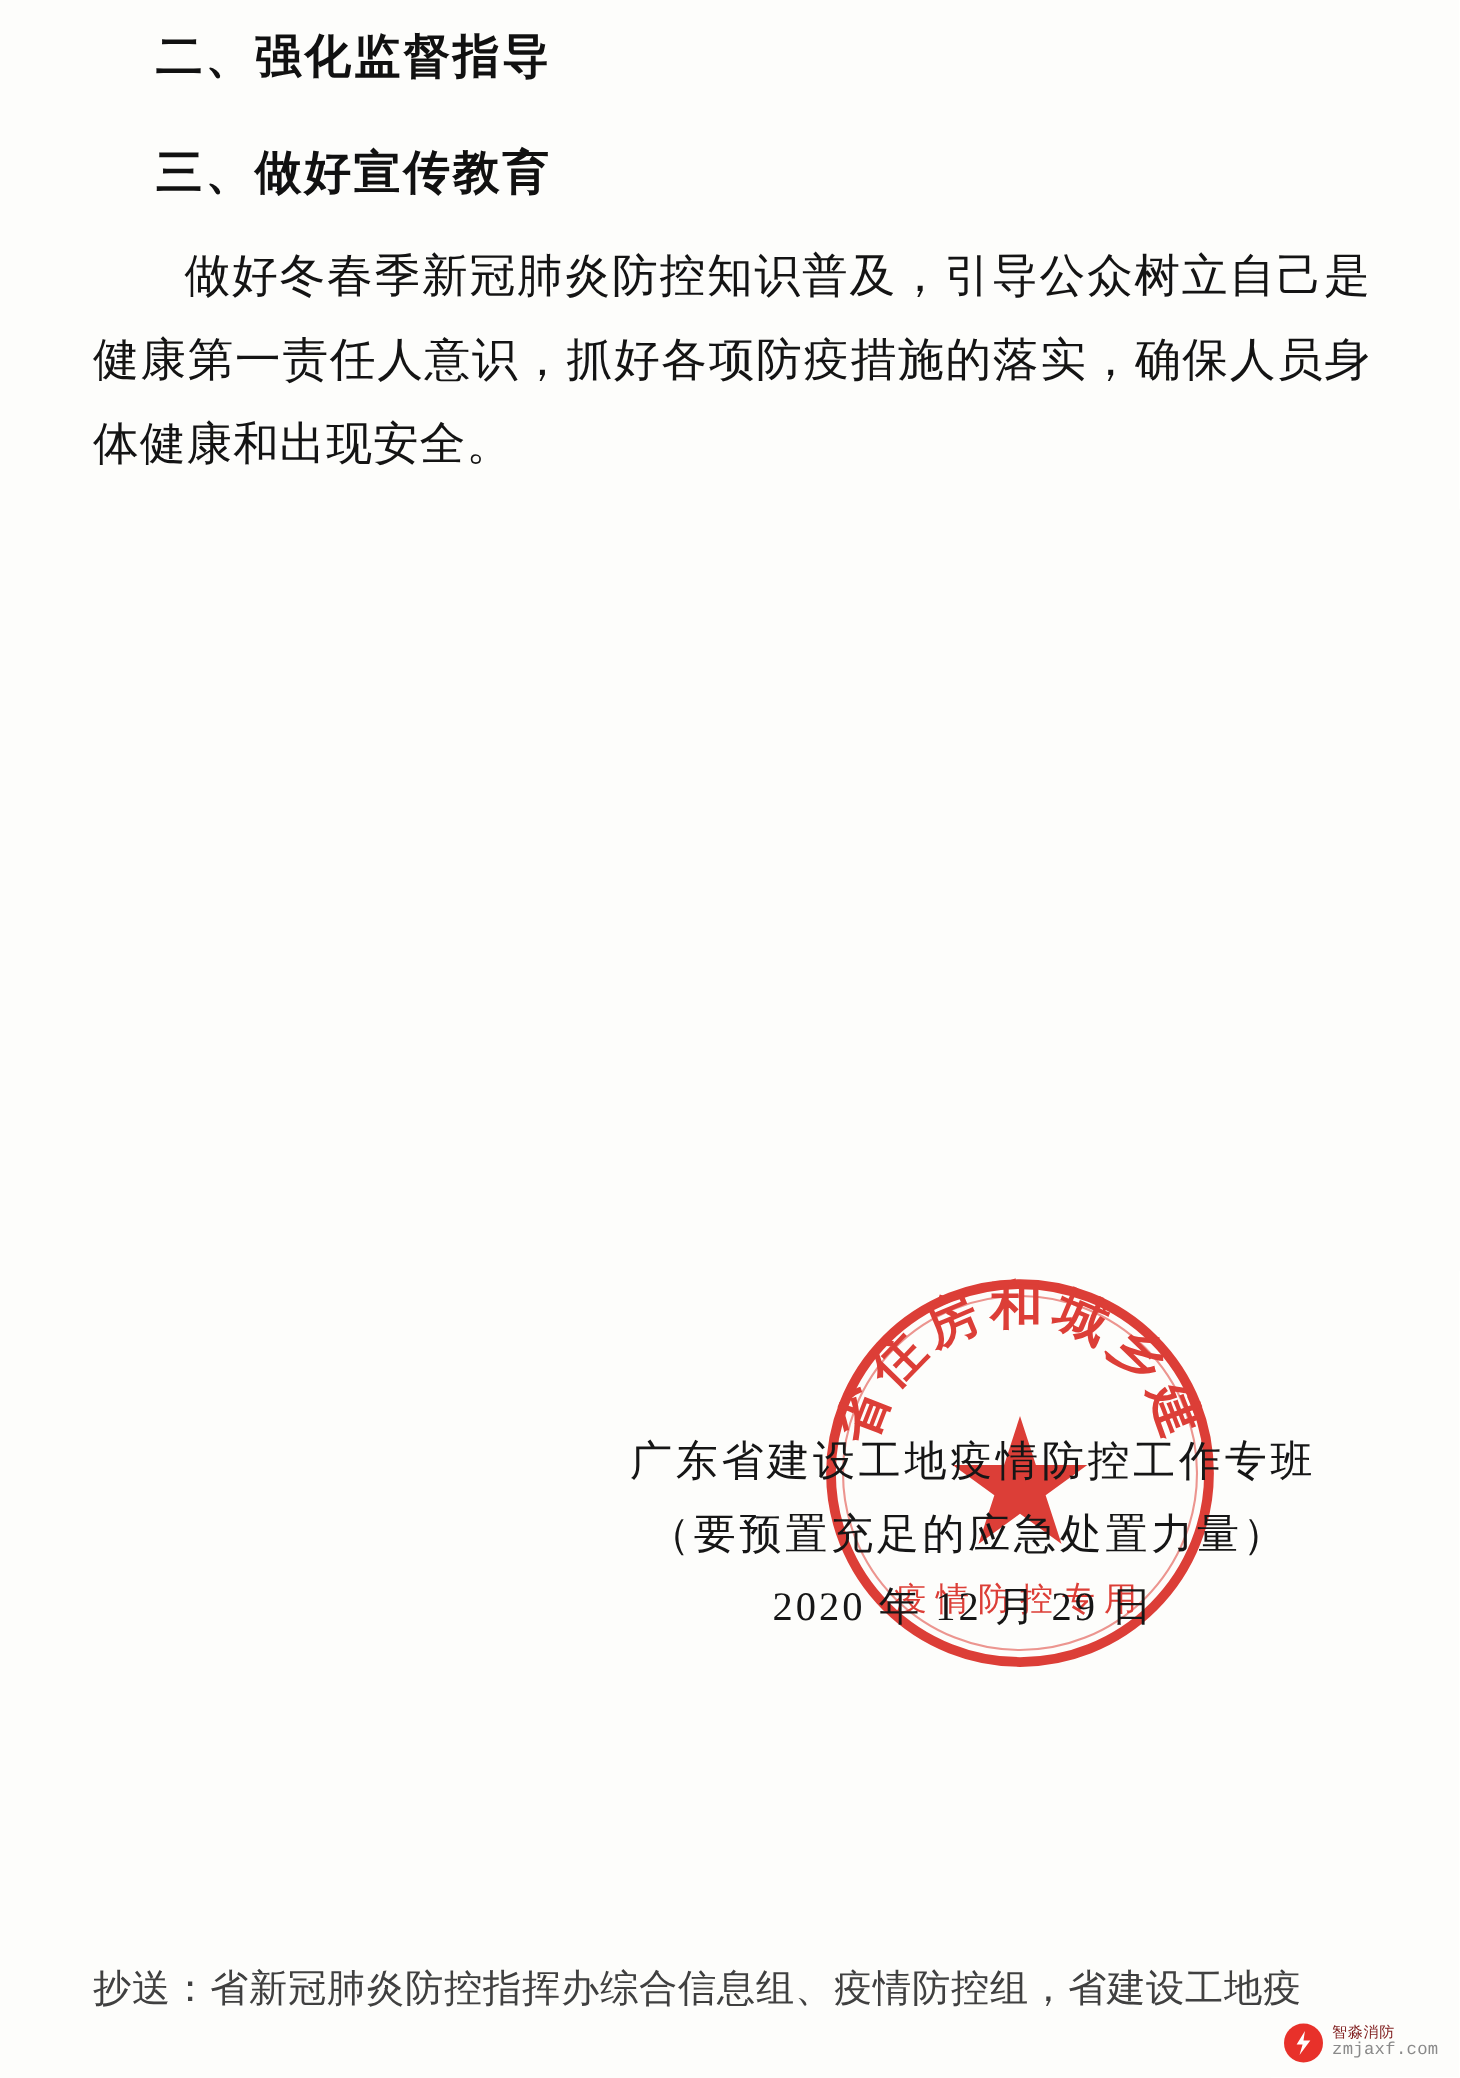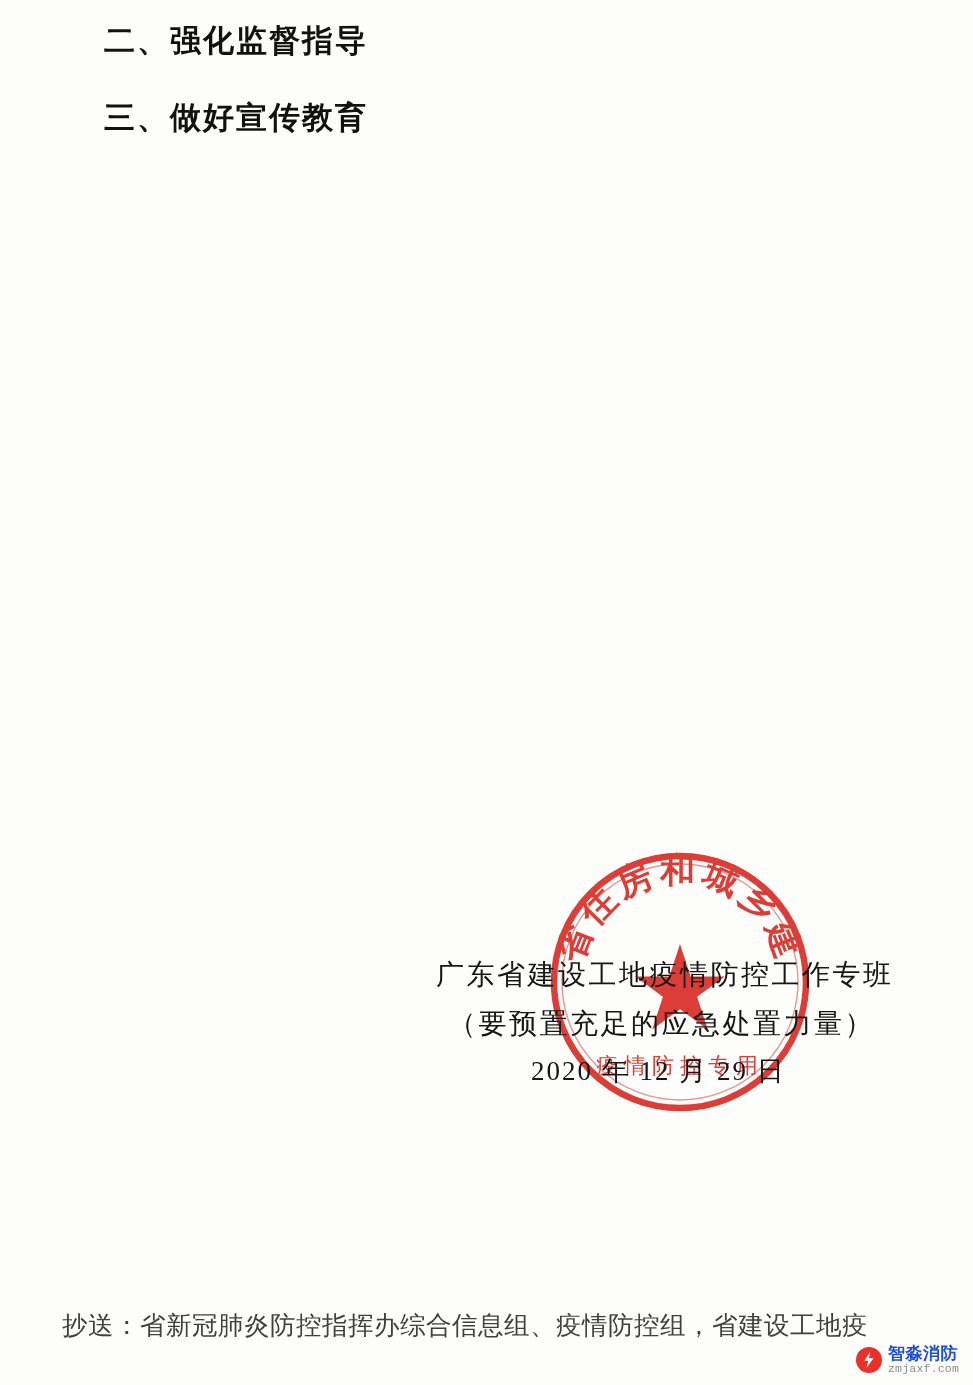--- a/index.html
+++ b/index.html
@@ -26,20 +26,21 @@
     width: 852px;
   }
   .section-heading {
     font-size: 31px;
     font-weight: bold;
     letter-spacing: 2px;
     margin: 0 0 16px 0;
     padding-left: 42px;
     line-height: 1.5;
     color: #111;
+    font-family: Liberation Mono, monospace;
   }
   .para {
     font-size: 30.5px;
     line-height: 1.83;
     text-align: justify;
     text-justify: inter-ideograph;
     text-indent: 61px;
     margin: 0 0 22px 0;
     letter-spacing: 0.6px;
     color: #141414;
@@ -51,21 +52,20 @@
     position: absolute;
     left: 420px;
     top: 950px;
     width: 520px;
     text-align: left;
     font-size: 28px;
     line-height: 1.75;
     letter-spacing: 2.5px;
     color: #161616;
     z-index: 3;
-    margin-left: 16px;
   }
   .sign-line-2 {
     padding-left: 12px;
   }
   .sign-date {
     padding-left: 95px;
     letter-spacing: 2px;
     font-size: 27px;
   }
 
@@ -123,23 +123,23 @@
     background: #fff;
     clip-path: polygon(58% 0%, 12% 56%, 45% 56%, 28% 100%, 88% 40%, 50% 40%);
   }
   .wm-text {
     display: flex;
     flex-direction: column;
     line-height: 1.06;
   }
   .wm-name {
     font-family: "Liberation Sans", sans-serif;
-    font-size: 17px;
-    font-weight: bold;
-    color: #1d4ed8;
+    font-size: 10px;
+    font-weight: normal;
+    color: #7f1d1d;
     letter-spacing: 0.5px;
   }
   .wm-url {
     font-family: Liberation Mono, monospace;
     font-size: 11.5px;
     color: #8a8a8a;
     letter-spacing: 0.2px;
   }
 </style>
 </head>
@@ -149,20 +149,21 @@
 
   <div class="doc-body">
 
     <h2 class="section-heading">二、强化监督指导</h2>
 
 
     <div class="spacer-1"></div>
 
     <h2 class="section-heading">三、做好宣传教育</h2>
 
+    <p class="para">做好冬春季新冠肺炎防控知识普及，引导公众树立自己是健康第一责任人意识，抓好各项防疫措施的落实，确保人员身体健康和出现安全。</p>
 
   </div>
 
   <svg class="seal" viewBox="0 0 268 268">
     <defs>
       <path id="sealArc" d="M 34,134 A 100,100 0 0 1 234,134"></path>
     </defs>
     <circle cx="134" cy="134" r="126" fill="none" stroke="#d8241c" stroke-width="6.5"></circle>
     <circle cx="134" cy="134" r="118" fill="none" stroke="#d8241c" stroke-width="1.4" opacity="0.55"></circle>
     <text font-family="&quot;Liberation Serif&quot;, serif" font-size="35" font-weight="bold" fill="#d8241c" letter-spacing="5">

